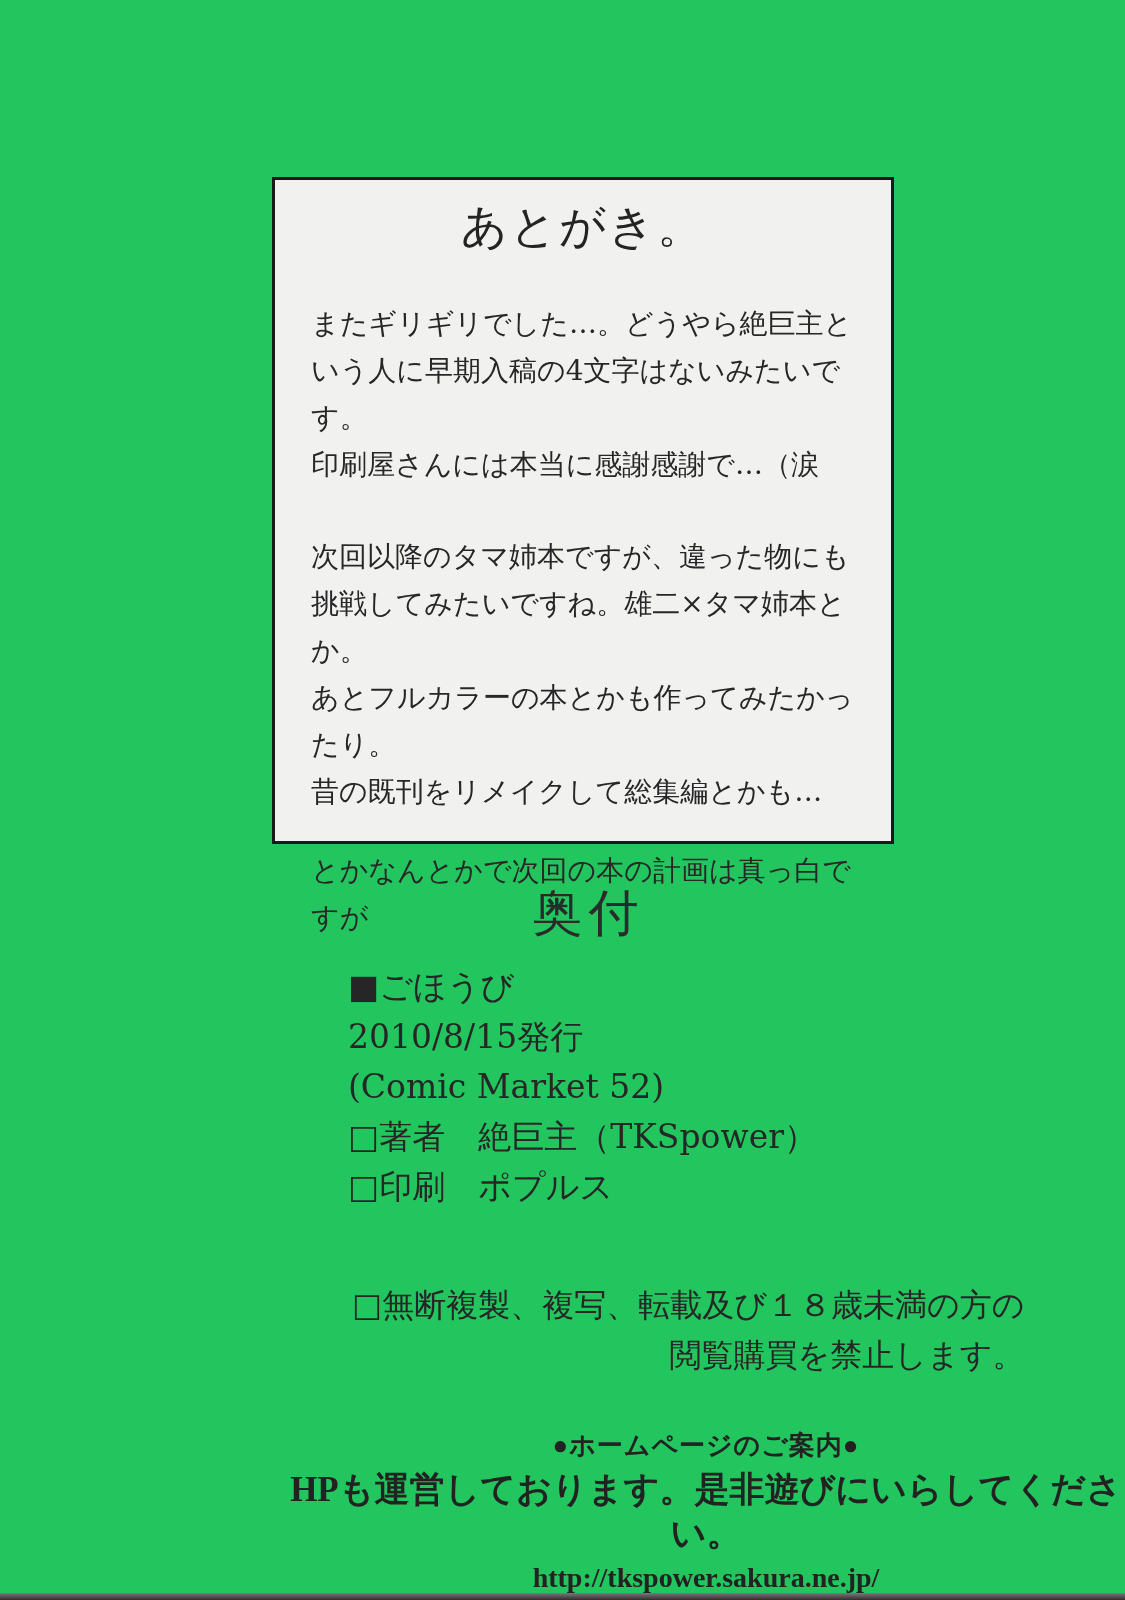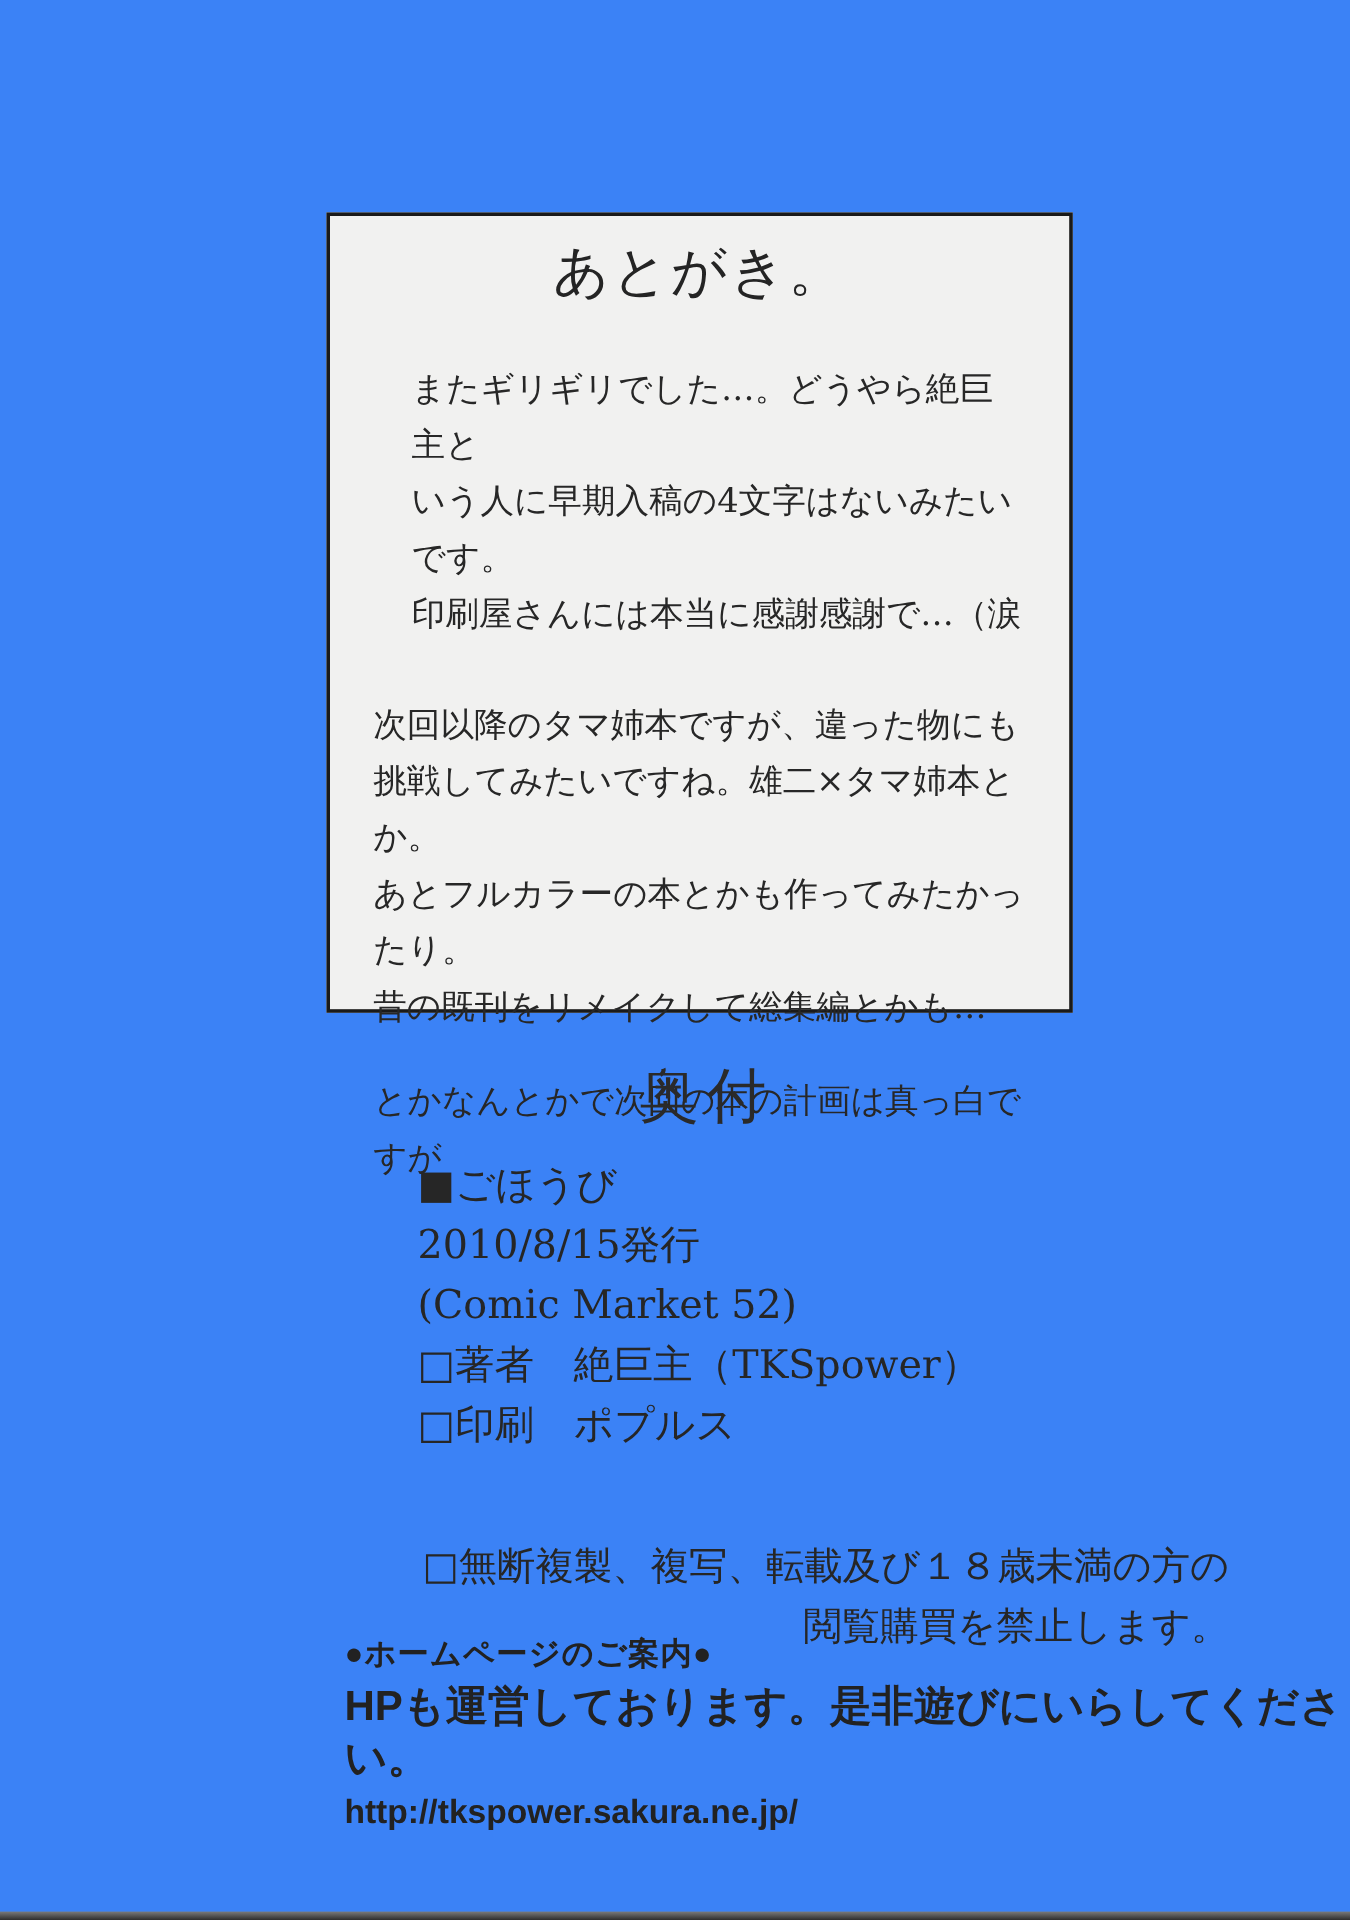--- a/index.html
+++ b/index.html
@@ -4,21 +4,21 @@
 <style>
   html, body {
     margin: 0;
     padding: 0;
     background: #d8d8d8;
   }
   .page {
     position: relative;
     width: 1125px;
     height: 1600px;
-    background: #3b82f6;
+    background: #22c55e;
     overflow: hidden;
     color: #1f1f1f;
     font-family: "DejaVu Serif", "Liberation Serif", serif;
   }
   
   .afterword-box {
     position: absolute;
     left: 272px;
     top: 177px;
     width: 622px;
@@ -37,21 +37,21 @@
     color: #242424;
   }
   .afterword-p {
     margin: 0;
     font-size: 28px;
     line-height: 47px;
     letter-spacing: 0px;
     color: #272727;
   }
   .afterword-p .line { display: block; }
-  .p1 { margin-top: 42px; margin-left: 32px; }
+  .p1 { margin-top: 42px; }
   .p2 { margin-top: 45px; }
   .p3 { margin-top: 32px; }
   
   .colophon-title {
     position: absolute;
     top: 880px;
     left: 26px;
     width: 100%;
     text-align: center;
     font-size: 50px;
@@ -74,24 +74,25 @@
     font-size: 32px;
     line-height: 50px;
     color: #262626;
     text-align: right;
   }
   .notice .line { display: block; }
   
   .homepage {
     position: absolute;
     left: 287px;
-    top: 1356px;
-    font-family: Liberation Sans, sans-serif;
+    top: 1424px;
+    font-family: Liberation Serif, serif;
     font-weight: 600;
     color: #222222;
+    text-align: center;
   }
   .homepage-heading {
     font-size: 26px;
     line-height: 44px;
     letter-spacing: 1px;
   }
   .homepage-note {
     font-size: 35px;
     line-height: 44px;
   }

